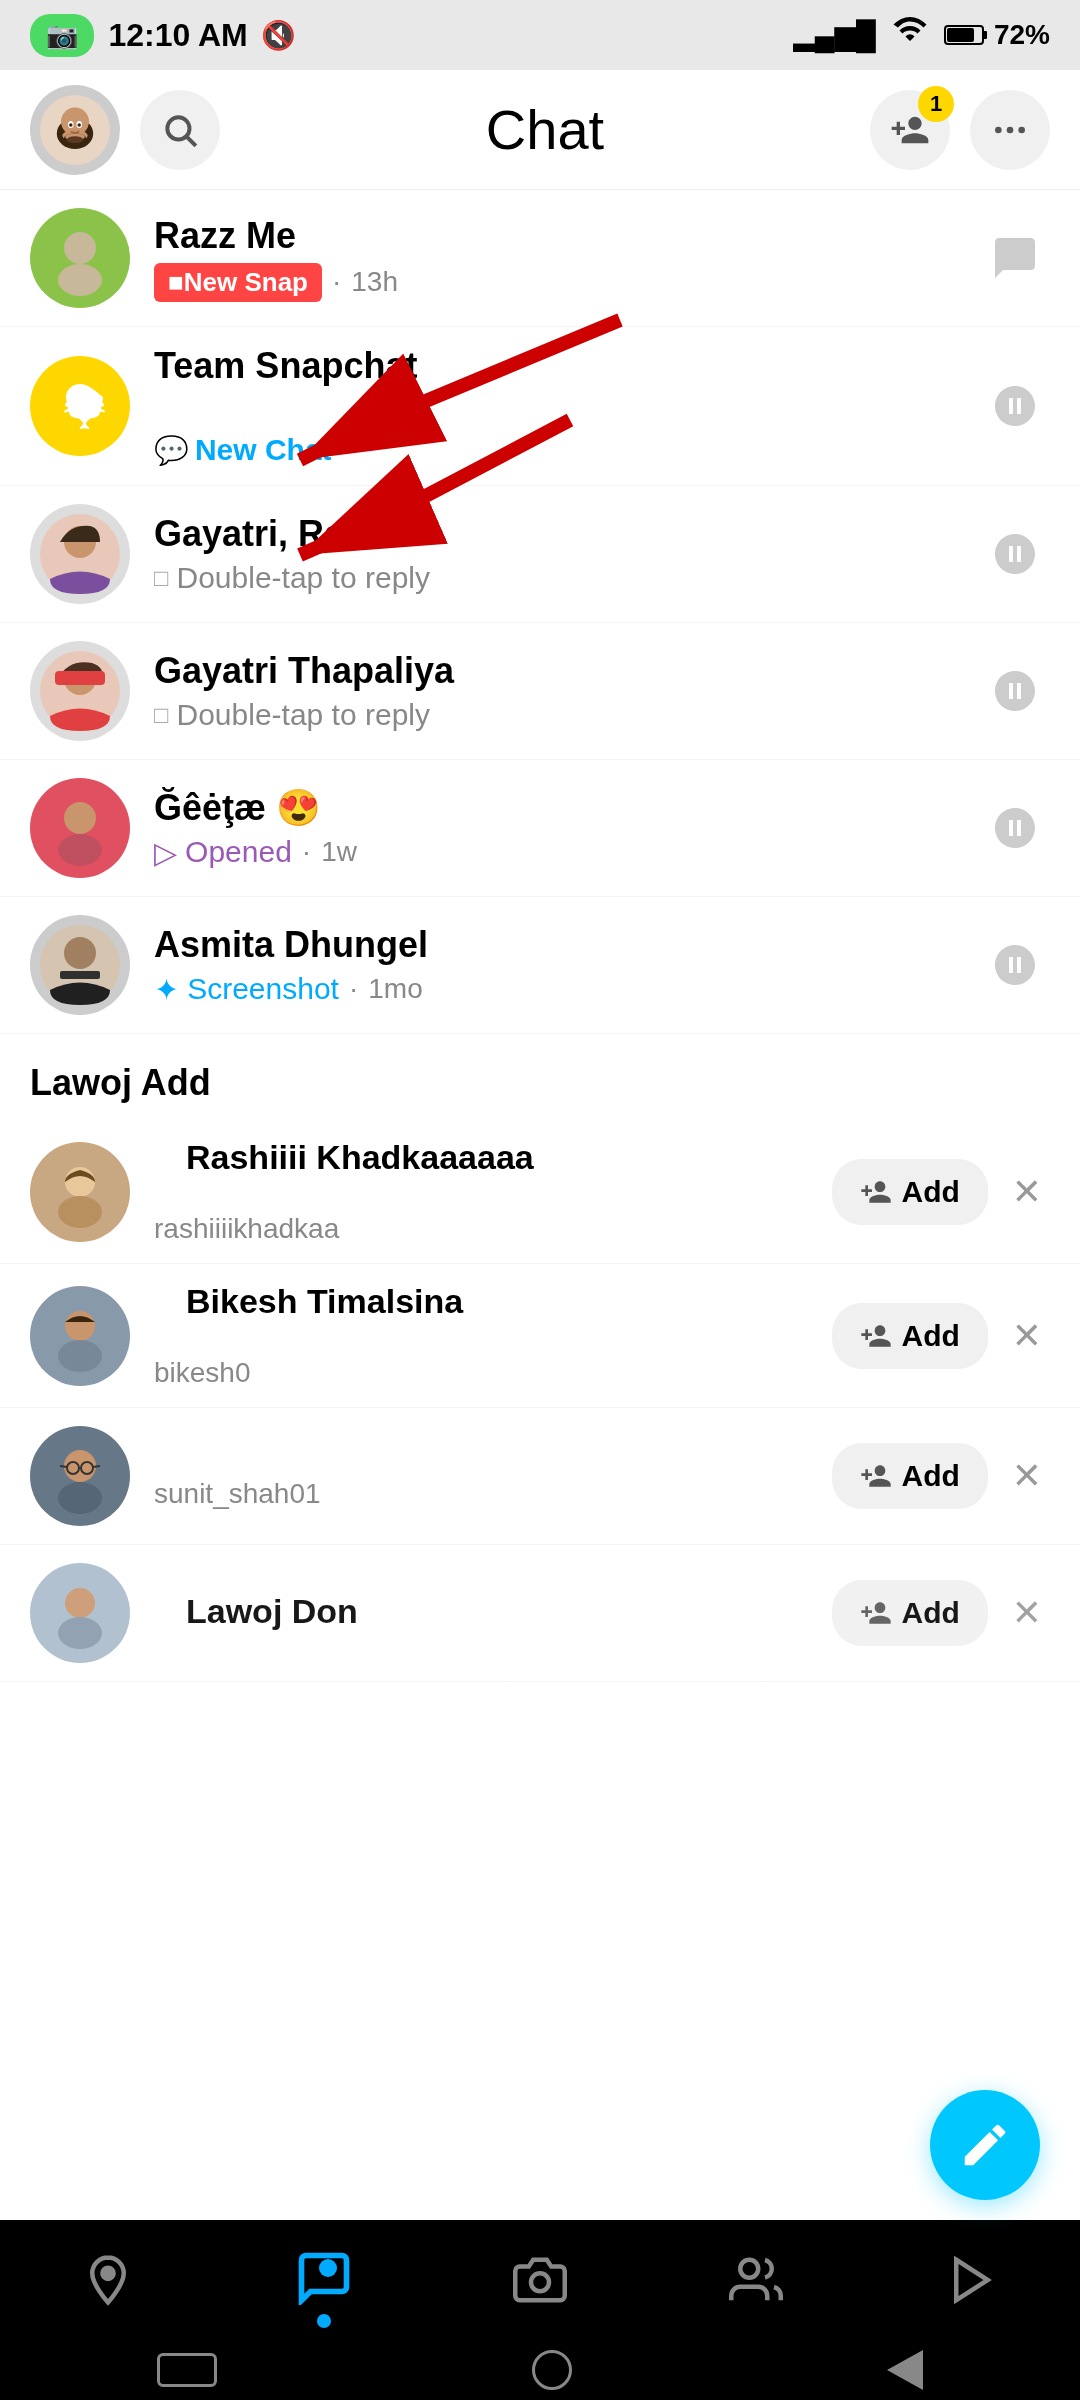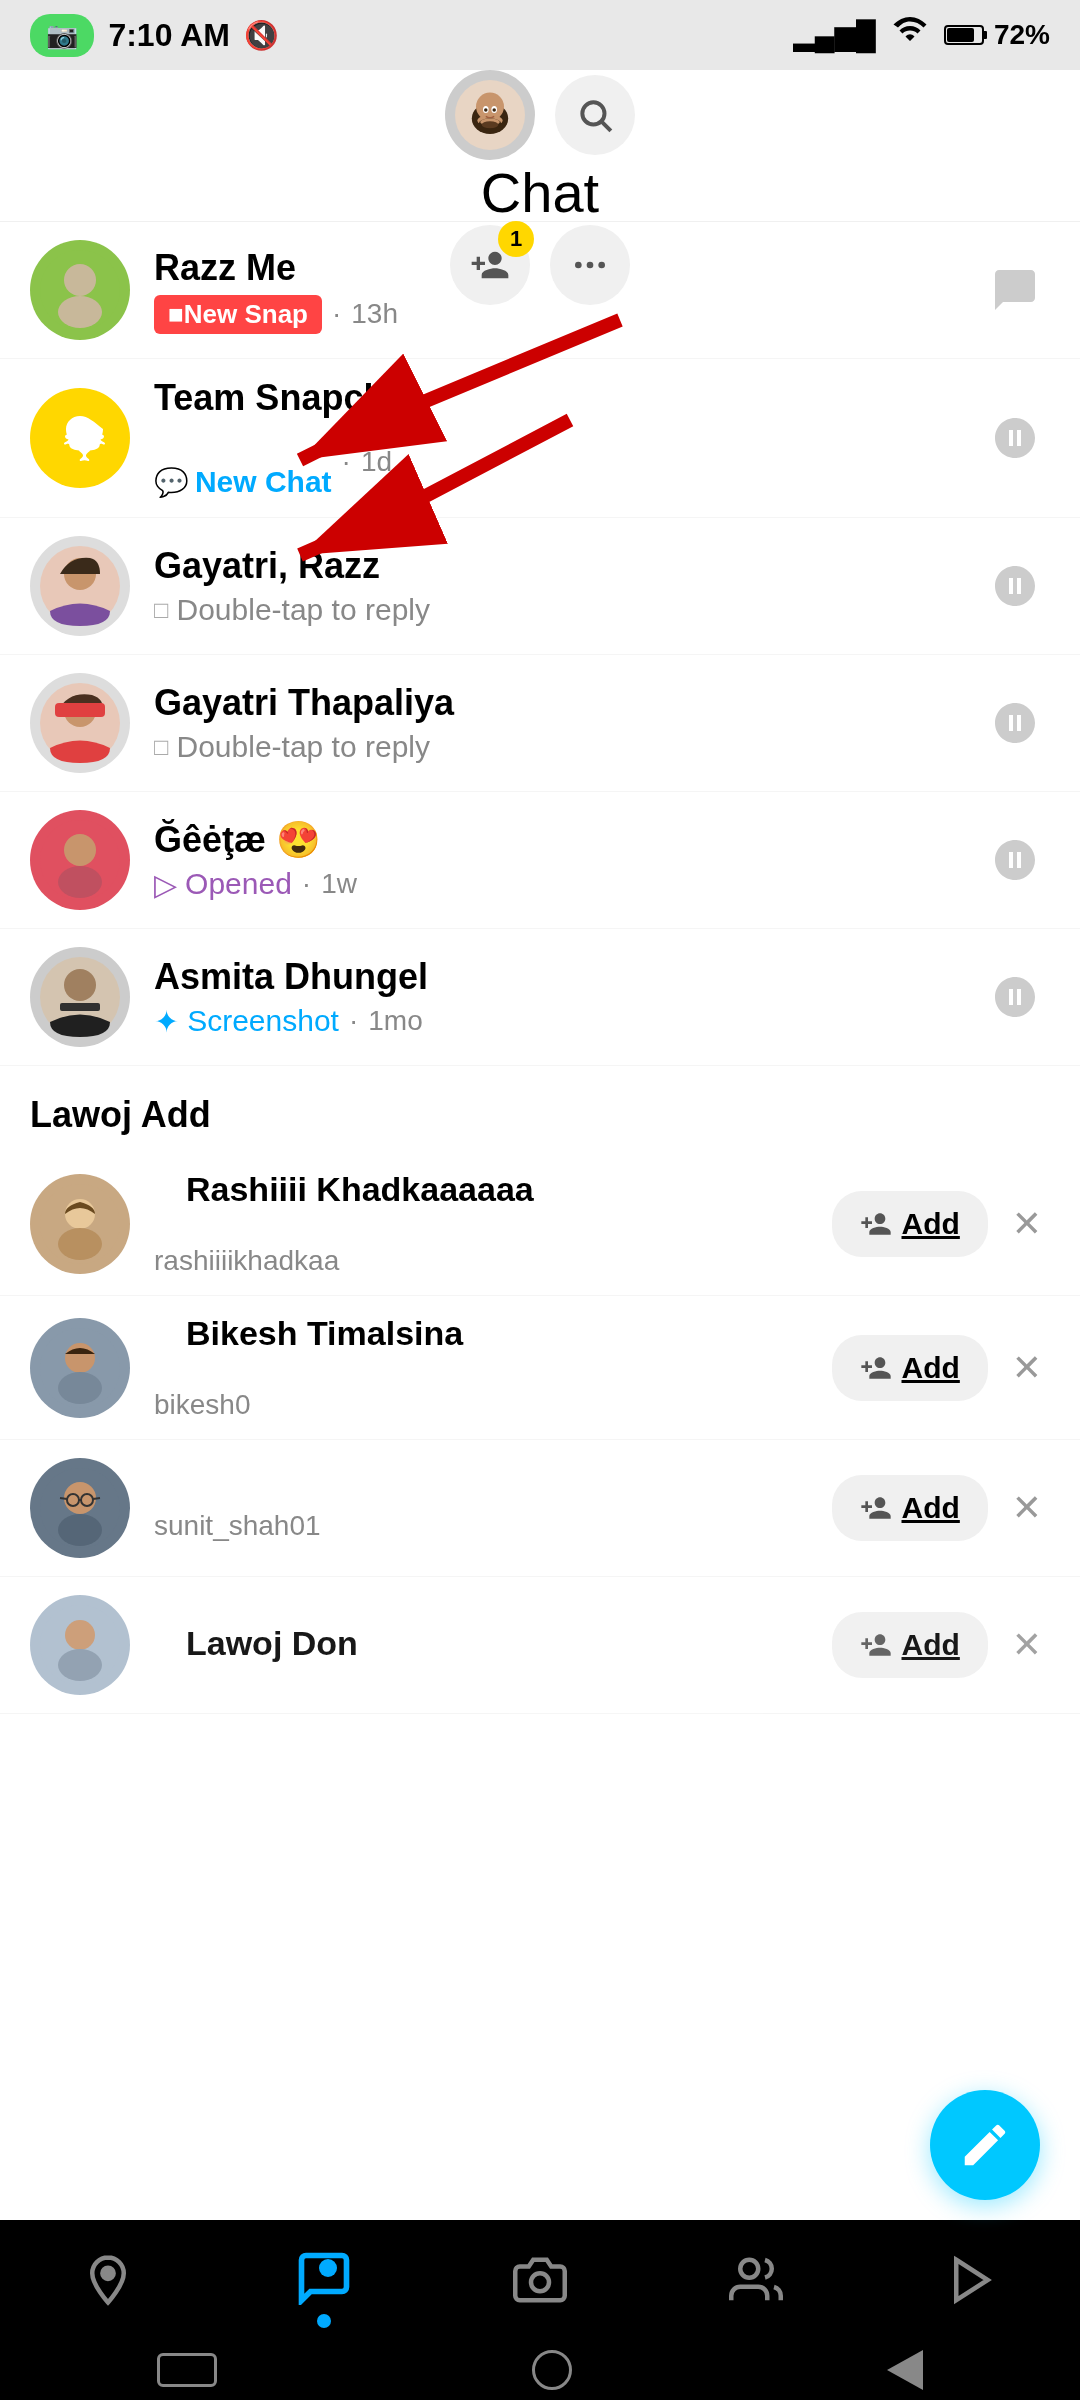--- a/index.html
+++ b/index.html
@@ -41,27 +41,26 @@
       display: flex;
       align-items: center;
       gap: 16px;
     }
     .signal-bars { font-size: 28px; color: #000; }
     .wifi-icon { font-size: 28px; color: #000; }
 
     
     .header {
       background: #fff;
-      height: 152px;
+      height: 120px;
       display: flex;
       align-items: center;
       justify-content: space-between;
       padding: 0 30px;
       border-bottom: 1px solid #f0f0f0;
-      flex-direction: column;
     }
     .header-left { display: flex; align-items: center; gap: 20px; }
     .avatar-circle {
       width: 90px; height: 90px;
       border-radius: 50%;
       background: #ccc;
       overflow: hidden;
       display: flex; align-items: center; justify-content: center;
     }
     .avatar-circle svg { width: 70px; height: 70px; }
@@ -212,21 +211,20 @@
     .qa-actions { display: flex; align-items: center; gap: 16px; }
     .add-btn {
       background: #f0f0f0;
       border: none;
       border-radius: 30px;
       padding: 16px 28px;
       font-size: 30px;
       font-weight: 600;
       display: flex; align-items: center; gap: 10px;
       cursor: pointer;
-      text-decoration: underline;
     }
     .dismiss-btn {
       background: none;
       border: none;
       font-size: 36px;
       color: #999;
       cursor: pointer;
       padding: 8px;
     }
 
@@ -303,21 +301,21 @@
 </head>
 <body>
 
 <div style="position:relative;">
 
   <div class="status-bar">
     <div class="status-left">
       <div class="camera-pill">
         <span class="camera-pill-icon">📷</span>
       </div>
-      <span class="status-time">7:10 AM</span>
+      <span class="status-time">12:10 AM</span>
       <span class="status-mute">🔇</span>
     </div>
     <div class="status-right">
       <span class="signal-bars">▂▄▆█</span>
       <span class="wifi-icon">
         <svg viewBox="0 0 24 24" width="36" height="36" fill="#000">
             <path d="M1 7c3-3 7-5 11-5s8 2 11 5l-2 2c-2.5-2.5-5.5-4-9-4S6.5 6.5 4 9L1 7zm4 4c2-2 4-3 7-3s5 1 7 3l-2 2c-1.5-1.5-3-2-5-2s-3.5.5-5 2l-2-2zm4 4c1-1 2-1.5 3-1.5s2 .5 3 1.5l-3 3-3-3z"></path>
           </svg>
       </span>
       <span style="display:flex;align-items:center;gap:6px;font-size:28px;font-weight:600;">

